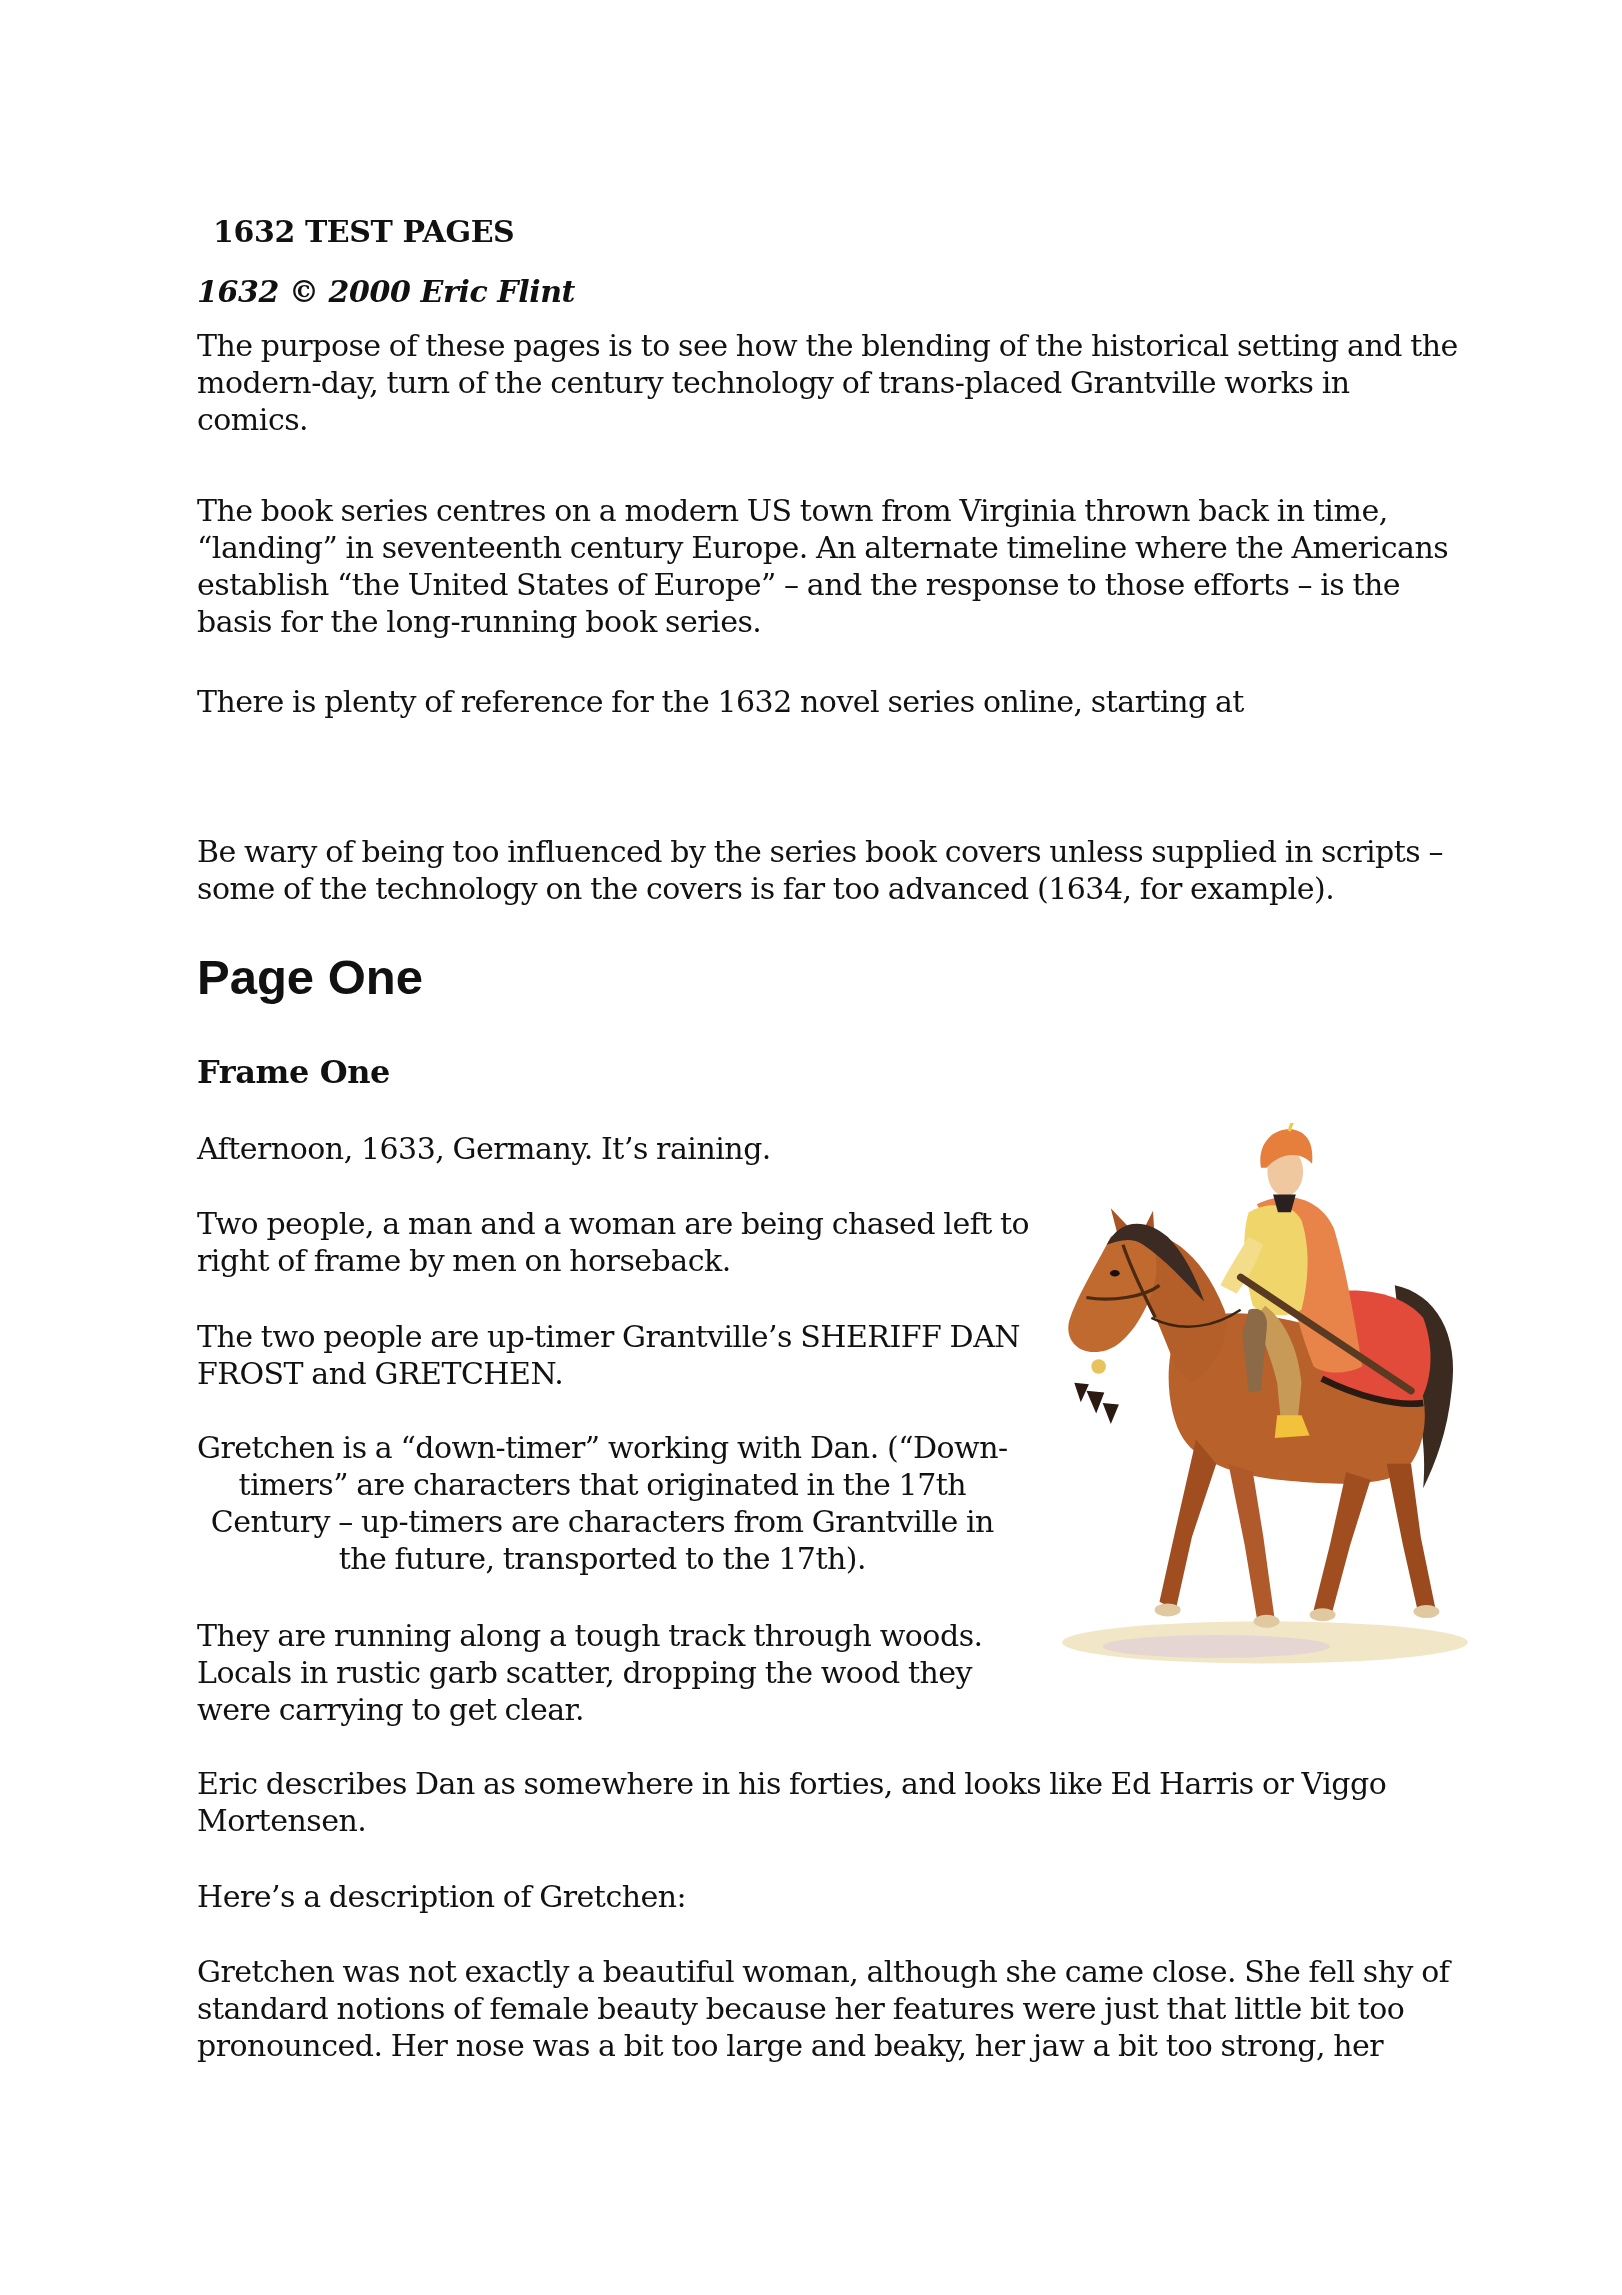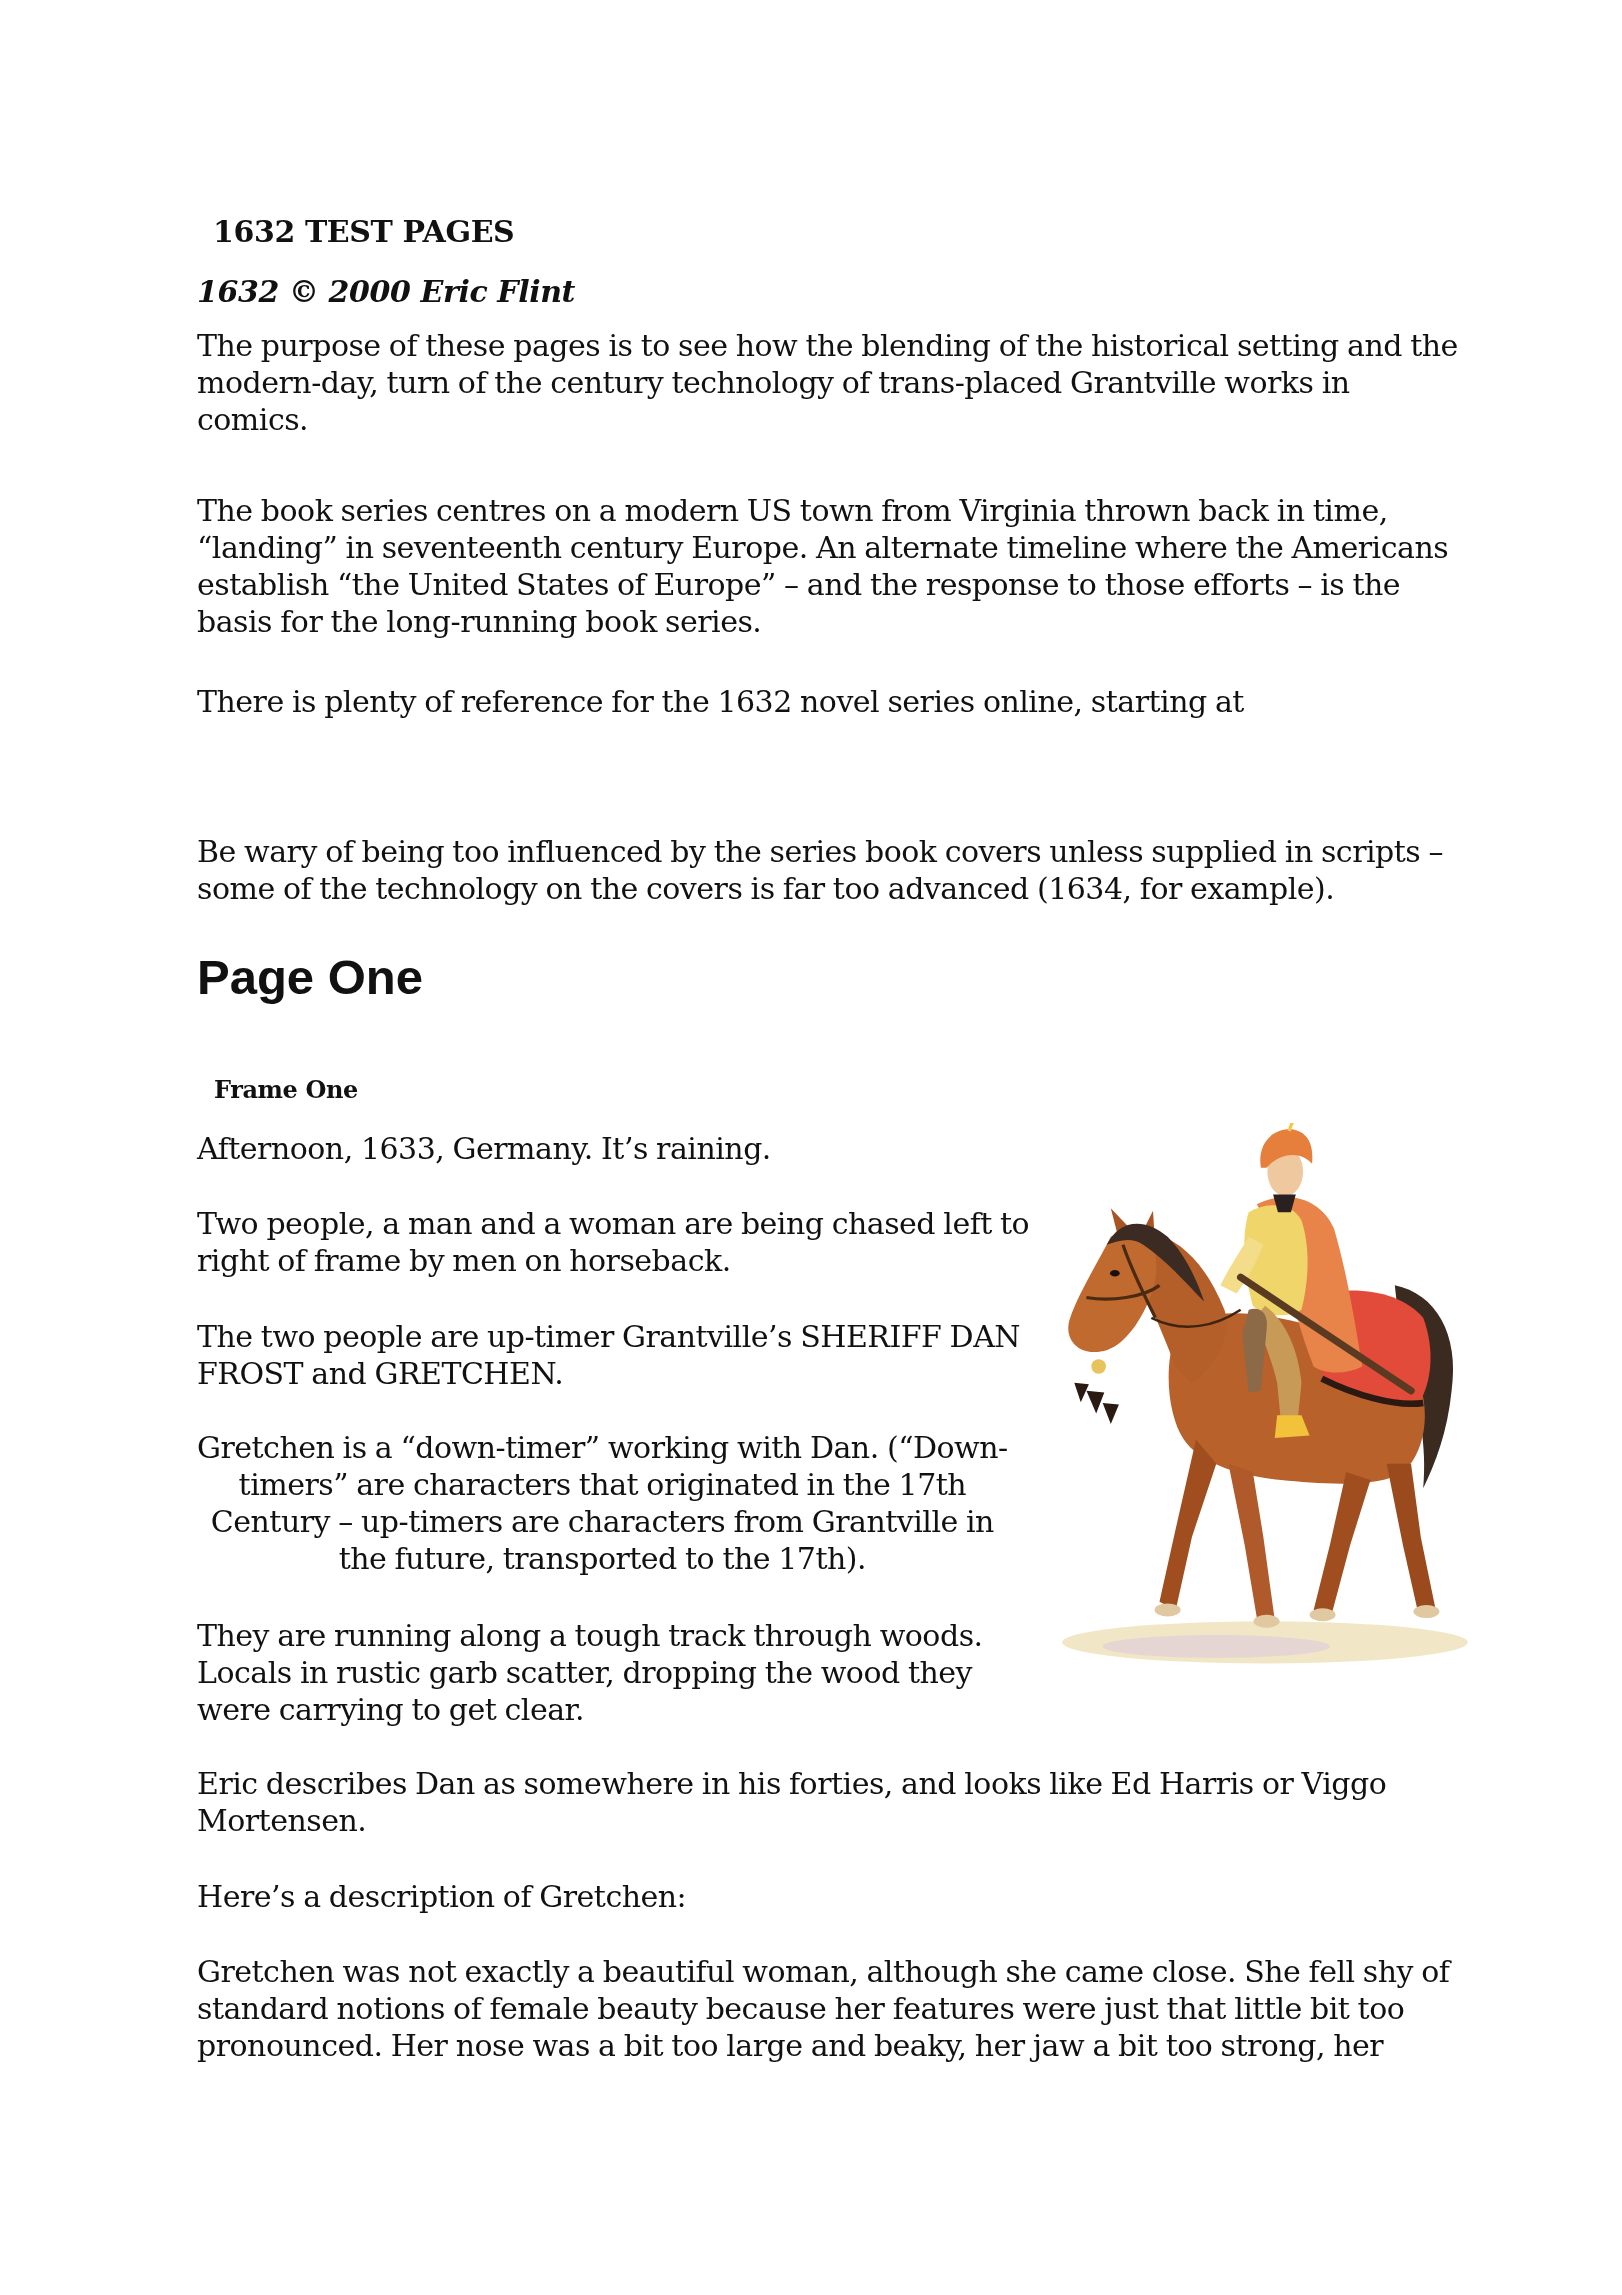--- a/index.html
+++ b/index.html
@@ -61,22 +61,22 @@
     font-family: "Liberation Sans", "DejaVu Sans", sans-serif;
     font-weight: bold;
     font-size: 49px;
     line-height: 65px;
     letter-spacing: 0px;
   }
   .h2 {
     position: absolute;
     left: 0;
     top: 1054px;
-    margin: 17px;
-    font-size: 24px;
+    margin: 0;
+    font-size: 32px;
     font-weight: bold;
     line-height: 37px;
     letter-spacing: -0.4px;
   }
   a.link {
     color: #1f5fb0;
     text-decoration: underline;
     text-decoration-thickness: 1.6px;
     text-underline-offset: 3.2px;
   }

